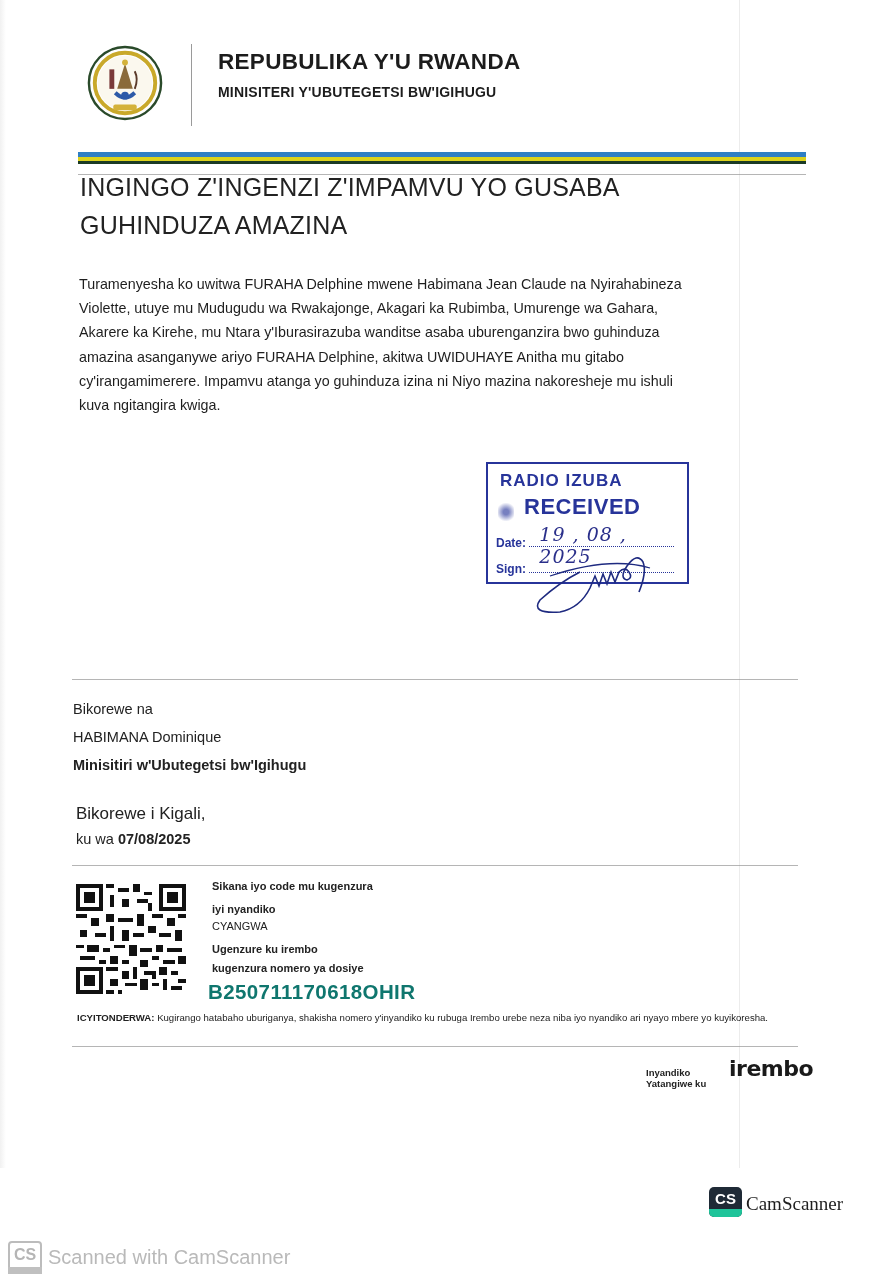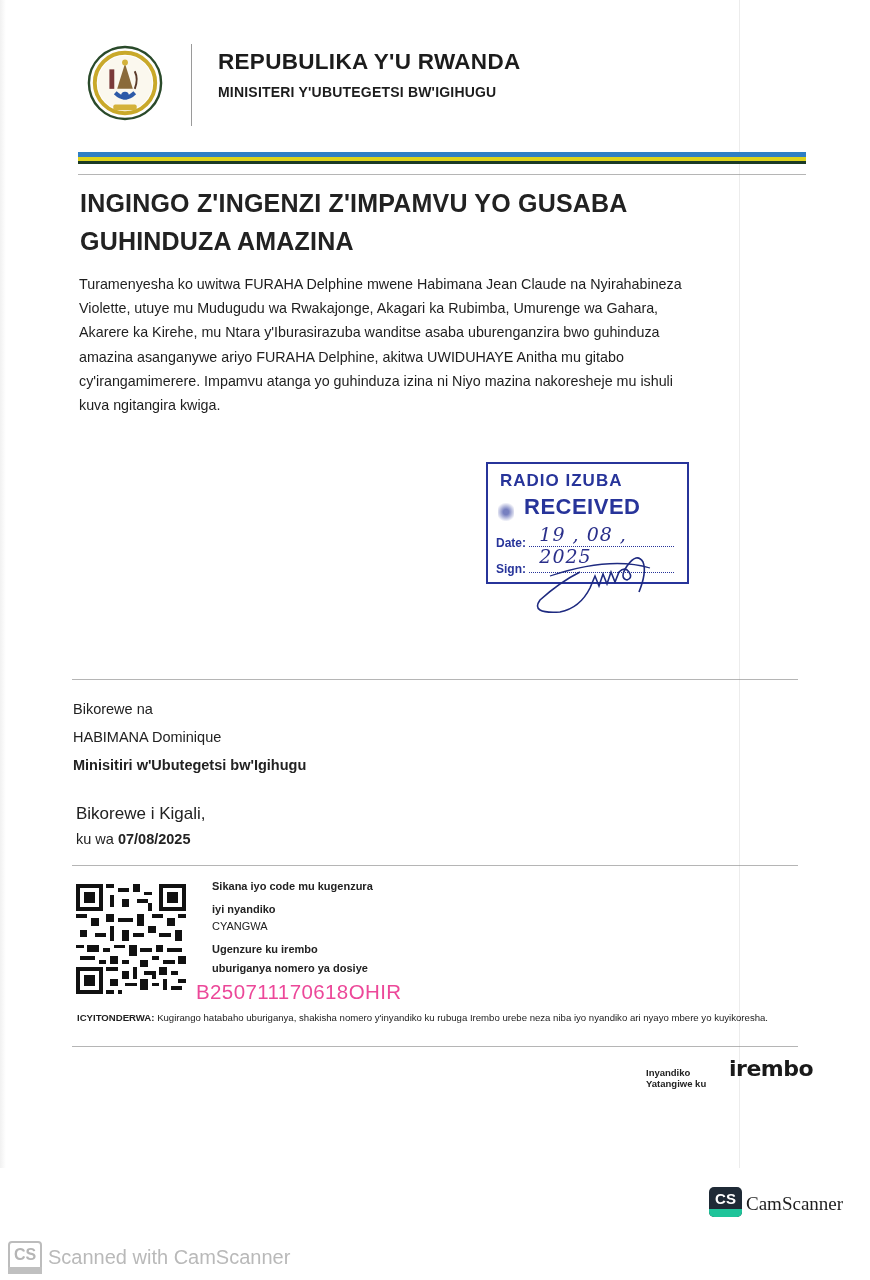--- a/index.html
+++ b/index.html
@@ -20,21 +20,21 @@
   .ministry { position:absolute; left:218px; top:84px; font-size:14px; font-weight:bold; letter-spacing:0.2px; color:#1c1c1c; }
 
   
   .flag { position:absolute; left:78px; top:152px; width:728px; height:12px; }
   .flag .b { height:5px; background:#2f7fc4; }
   .flag .y { height:4px; background:#dcd21c; }
   .flag .g { height:3px; background:#1a3a24; }
   .rule { position:absolute; height:1px; background:#9c9c9c; opacity:0.75; }
 
   
-  .title { position:absolute; left:80px; top:184px; width:720px; font-size:25px; font-weight:bold; line-height:38px; color:#222; letter-spacing:0.2px; }
+  .title { position:absolute; left:80px; top:168px; width:720px; font-size:25px; font-weight:normal; line-height:38px; color:#222; letter-spacing:0.2px; }
 
   
   .body-text { position:absolute; left:79px; top:272px; width:730px; font-size:14.3px; line-height:24.2px; color:#1e1e1e; }
 
   
   .stamp { position:absolute; left:486px; top:462px; width:203px; height:122px; border:2.5px solid #27349a; color:#27349a; }
   .stamp-line1 { position:absolute; left:12px; top:7px; font-size:17px; font-weight:bold; letter-spacing:1px; }
   .stamp-line2 { position:absolute; left:36px; top:30px; font-size:22px; font-weight:bold; letter-spacing:0.5px; }
   .stamp-blot { position:absolute; left:10px; top:37px; width:16px; height:22px; background: radial-gradient(circle,#5560b0 20%, transparent 70%); opacity:0.8; }
   .stamp-date { position:absolute; left:8px; top:70px; font-size:12px; font-weight:bold; width:190px; }
@@ -49,21 +49,21 @@
   .minister-name { position:absolute; left:73px; top:729px; font-size:14.5px; color:#222; }
   .minister-title { position:absolute; left:73px; top:757px; font-size:14.5px; font-weight:bold; color:#222; }
   .place { position:absolute; left:76px; top:804px; font-size:17px; color:#222; }
   .date-line { position:absolute; left:76px; top:831px; font-size:14.5px; color:#222; }
   .date-line b { font-weight:bold; }
 
   
   .qr { position:absolute; left:76px; top:884px; width:110px; height:110px; }
   .verify { position:absolute; left:212px; font-size:11px; font-weight:bold; color:#222; }
   .verify.normal { font-weight:normal; }
-  .file-number { position:absolute; left:196px; top:980px; font-size:20.5px; font-weight:normal; color:#ec4899; letter-spacing:0.4px; }
+  .file-number { position:absolute; left:208px; top:980px; font-size:20.5px; font-weight:bold; color:#0f766e; letter-spacing:0.4px; }
 
   .note { position:absolute; left:77px; top:1010px; width:730px; font-size:9.6px; line-height:15px; color:#222; }
   .note b { font-weight:bold; }
 
   .issued-by { position:absolute; left:606px; top:1067px; font-size:9.5px; font-weight:bold; color:#222;padding-left:40px; }
   .irembo-logo { position:absolute; left:729px; top:1056px; font-size:22px; font-weight:bold; color:#1a1a1a; letter-spacing:-0.5px; font-family:"DejaVu Sans", sans-serif; }
 
   
   .cs-badge { position:absolute; left:709px; top:1187px; width:33px; height:30px; border-radius:5px; background:#1f2a36; overflow:hidden; }
   .cs-badge .bar { position:absolute; left:0; bottom:0; width:100%; height:8px; background:#1fc49a; }
@@ -219,21 +219,21 @@
         <rect x="11" y="28" width="1" height="1"></rect>
         <rect x="20" y="24" width="1" height="1"></rect>
         <rect x="27" y="25" width="2" height="1"></rect>
     </g>
   </svg>
 
   <div class="verify" style="top:880px;">Sikana iyo code mu kugenzura</div>
   <div class="verify" style="top:903px;">iyi nyandiko</div>
   <div class="verify normal" style="top:920px;">CYANGWA</div>
   <div class="verify" style="top:943px;">Ugenzure ku irembo</div>
-  <div class="verify" style="top:962px;">uburiganya nomero ya dosiye</div>
+  <div class="verify" style="top:962px;">kugenzura nomero ya dosiye</div>
   <div class="file-number">B250711170618OHIR</div>
 
   <div class="note">
     <b>ICYITONDERWA:</b><span> Kugirango hatabaho uburiganya, shakisha nomero y'inyandiko ku rubuga Irembo urebe neza niba iyo nyandiko ari nyayo mbere yo kuyikoresha.</span>
   </div>
 
   <div class="rule" style="left:72px; top:1046px; width:726px;"></div>
 
   <div class="issued-by">Inyandiko Yatangiwe ku</div>
   <div class="irembo-logo">irembo</div>

